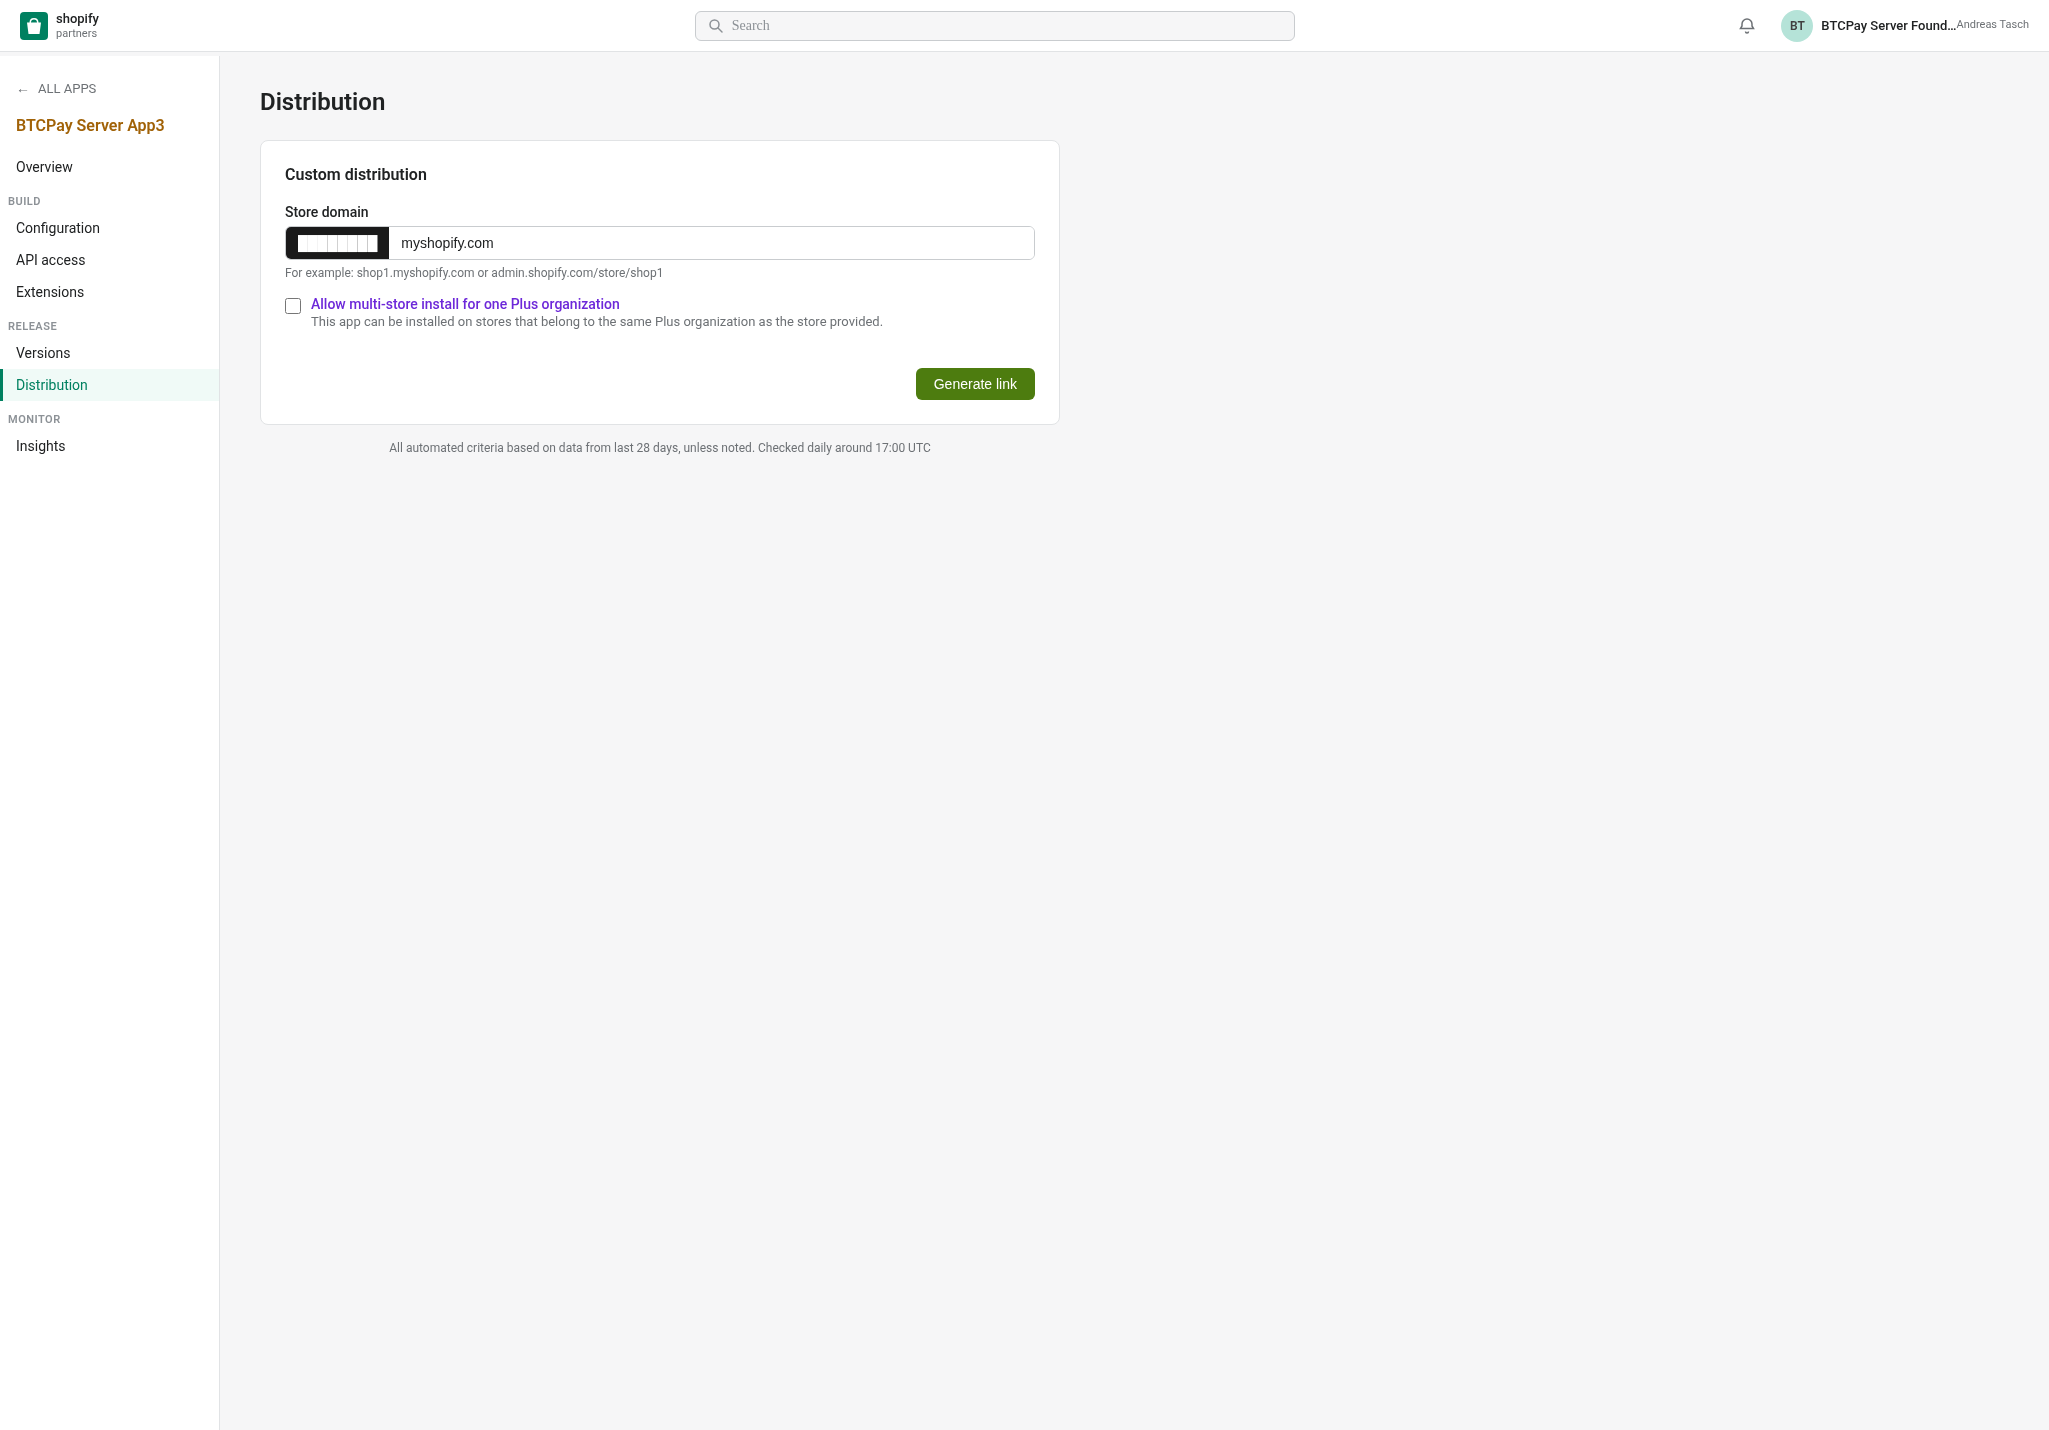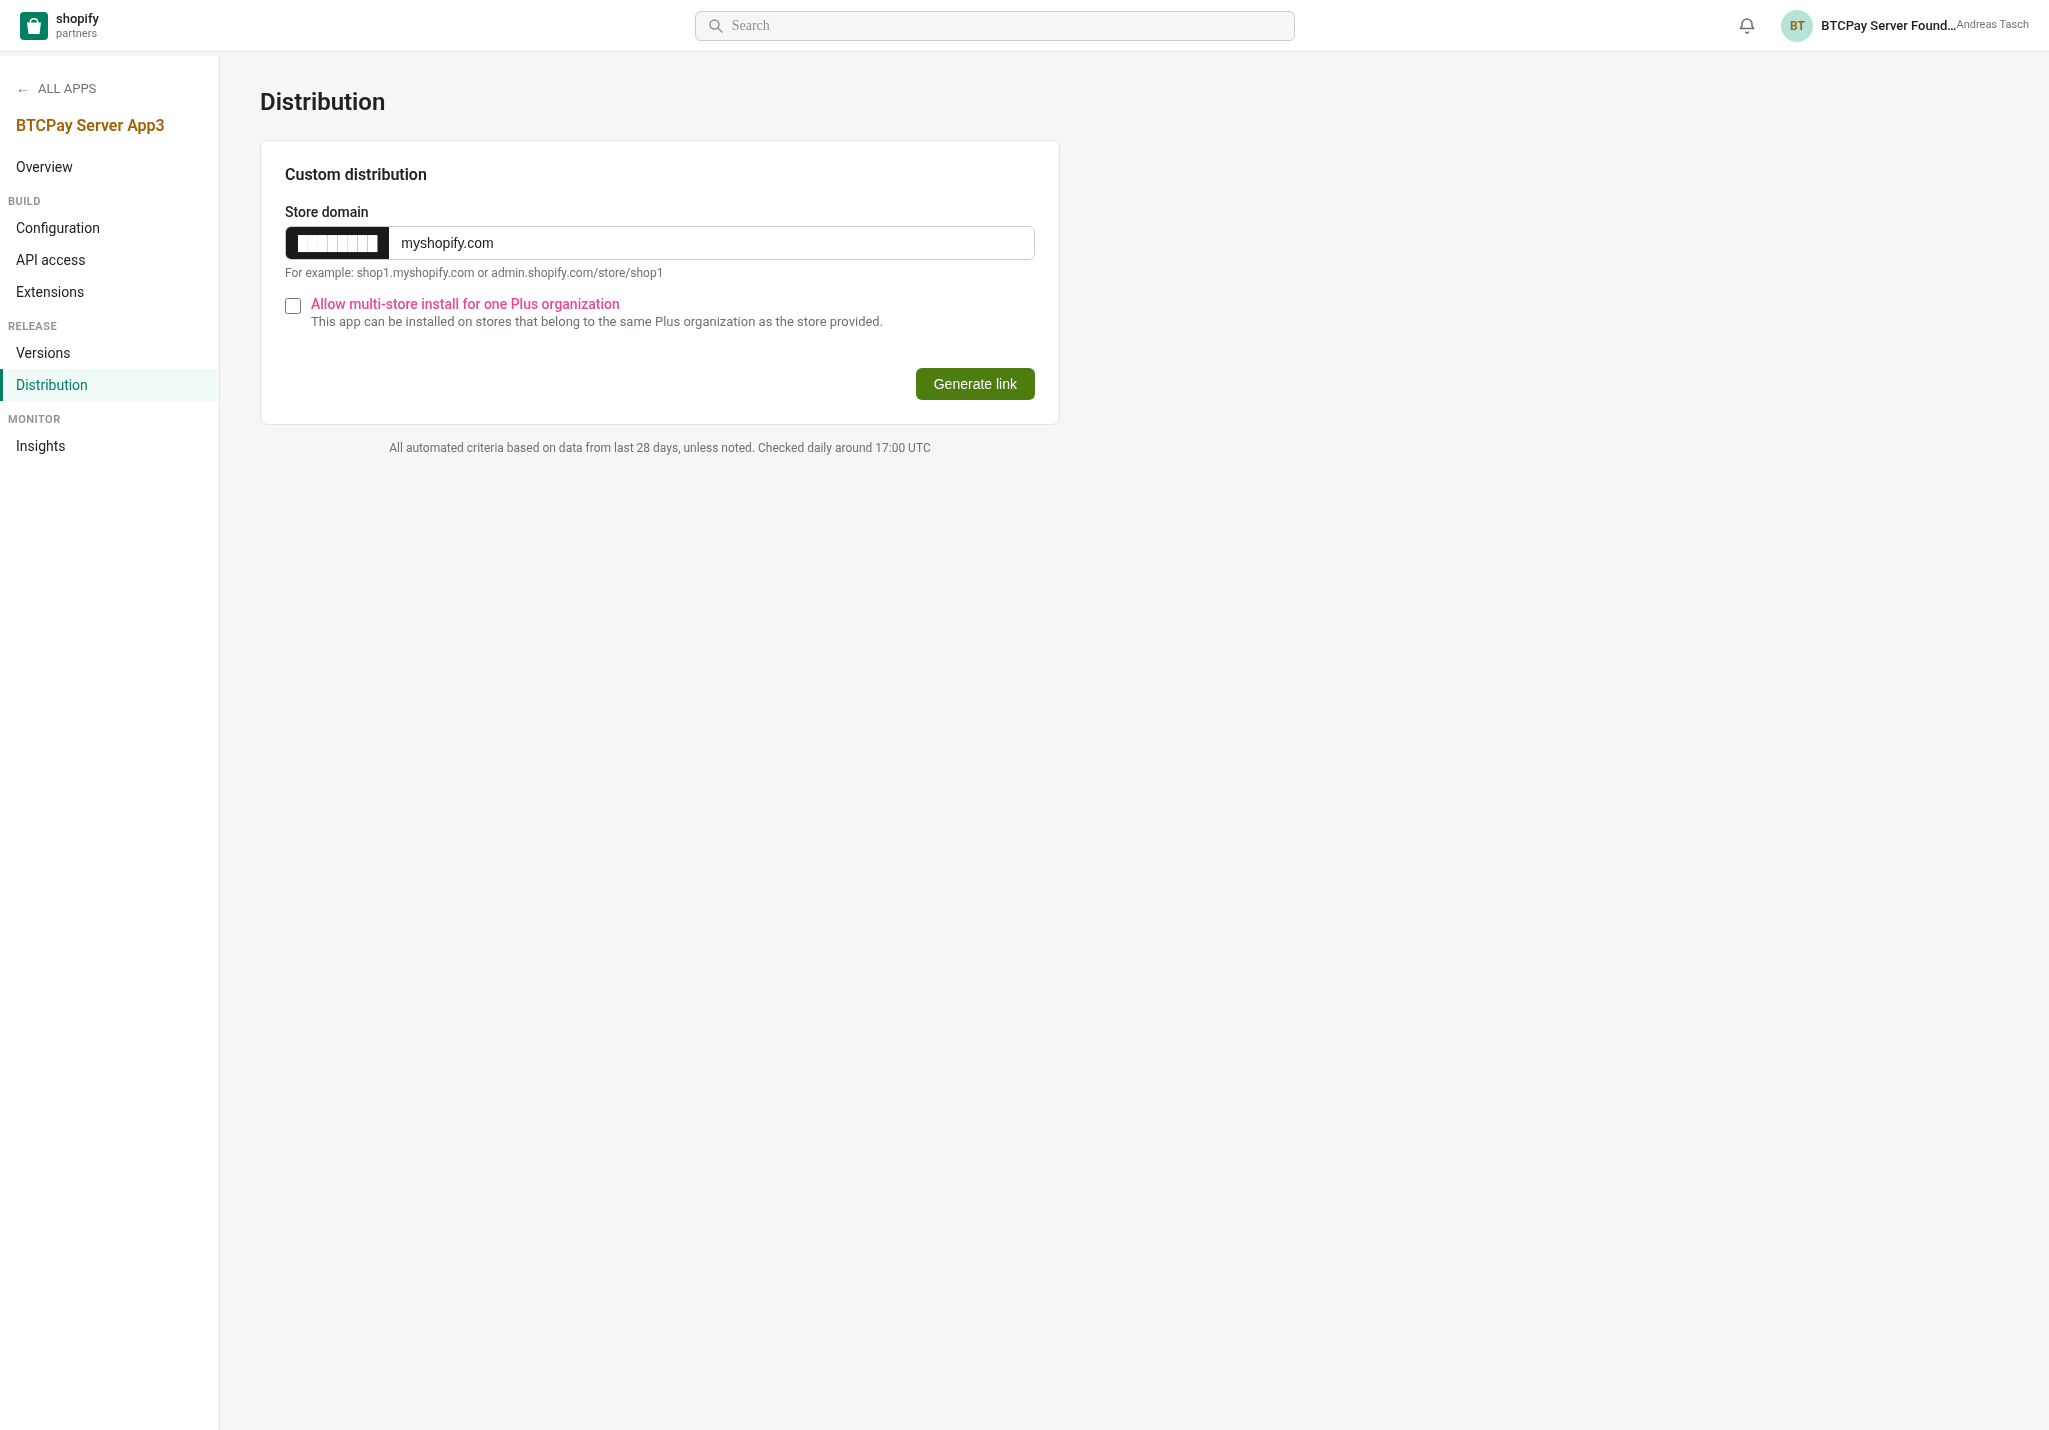--- a/index.html
+++ b/index.html
@@ -127,21 +127,21 @@
     .avatar-circle {
       width: 32px;
       height: 32px;
       border-radius: 50%;
       background: #b5e3d8;
       display: flex;
       align-items: center;
       justify-content: center;
       font-size: 12px;
       font-weight: 600;
-      color: #a16207;
+      color: #404040;
       flex-shrink: 0;
     }
 
     .user-info {
       display: flex;
     }
 
     .user-name {
       font-size: 13px;
       font-weight: 500;
@@ -316,21 +316,21 @@
       cursor: pointer;
       accent-color: #008060;
     }
 
     .checkbox-content {
       flex: 1;
     }
 
     .checkbox-label {
       font-size: 14px;
-      color: #ec4899;
+      color: #6d28d9;
       font-weight: 500;
       margin-bottom: 4px;
     }
 
     .checkbox-desc {
       font-size: 13px;
       color: #6d7175;
       line-height: 1.5;
     }
 

